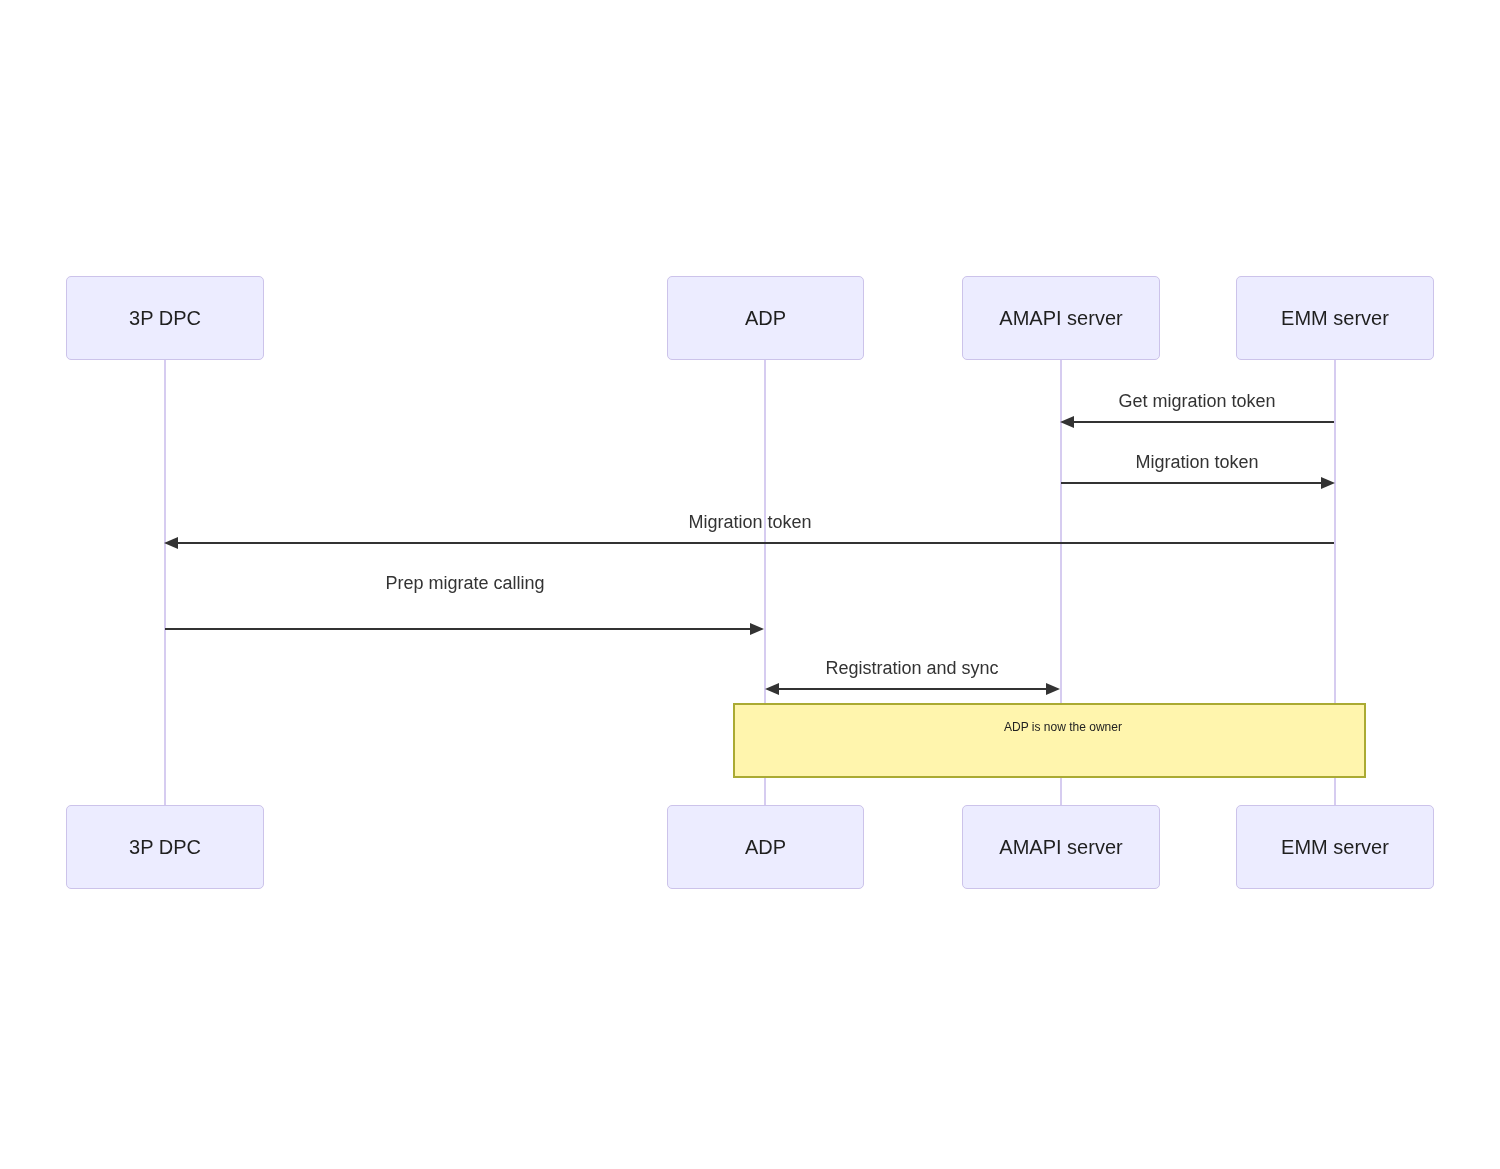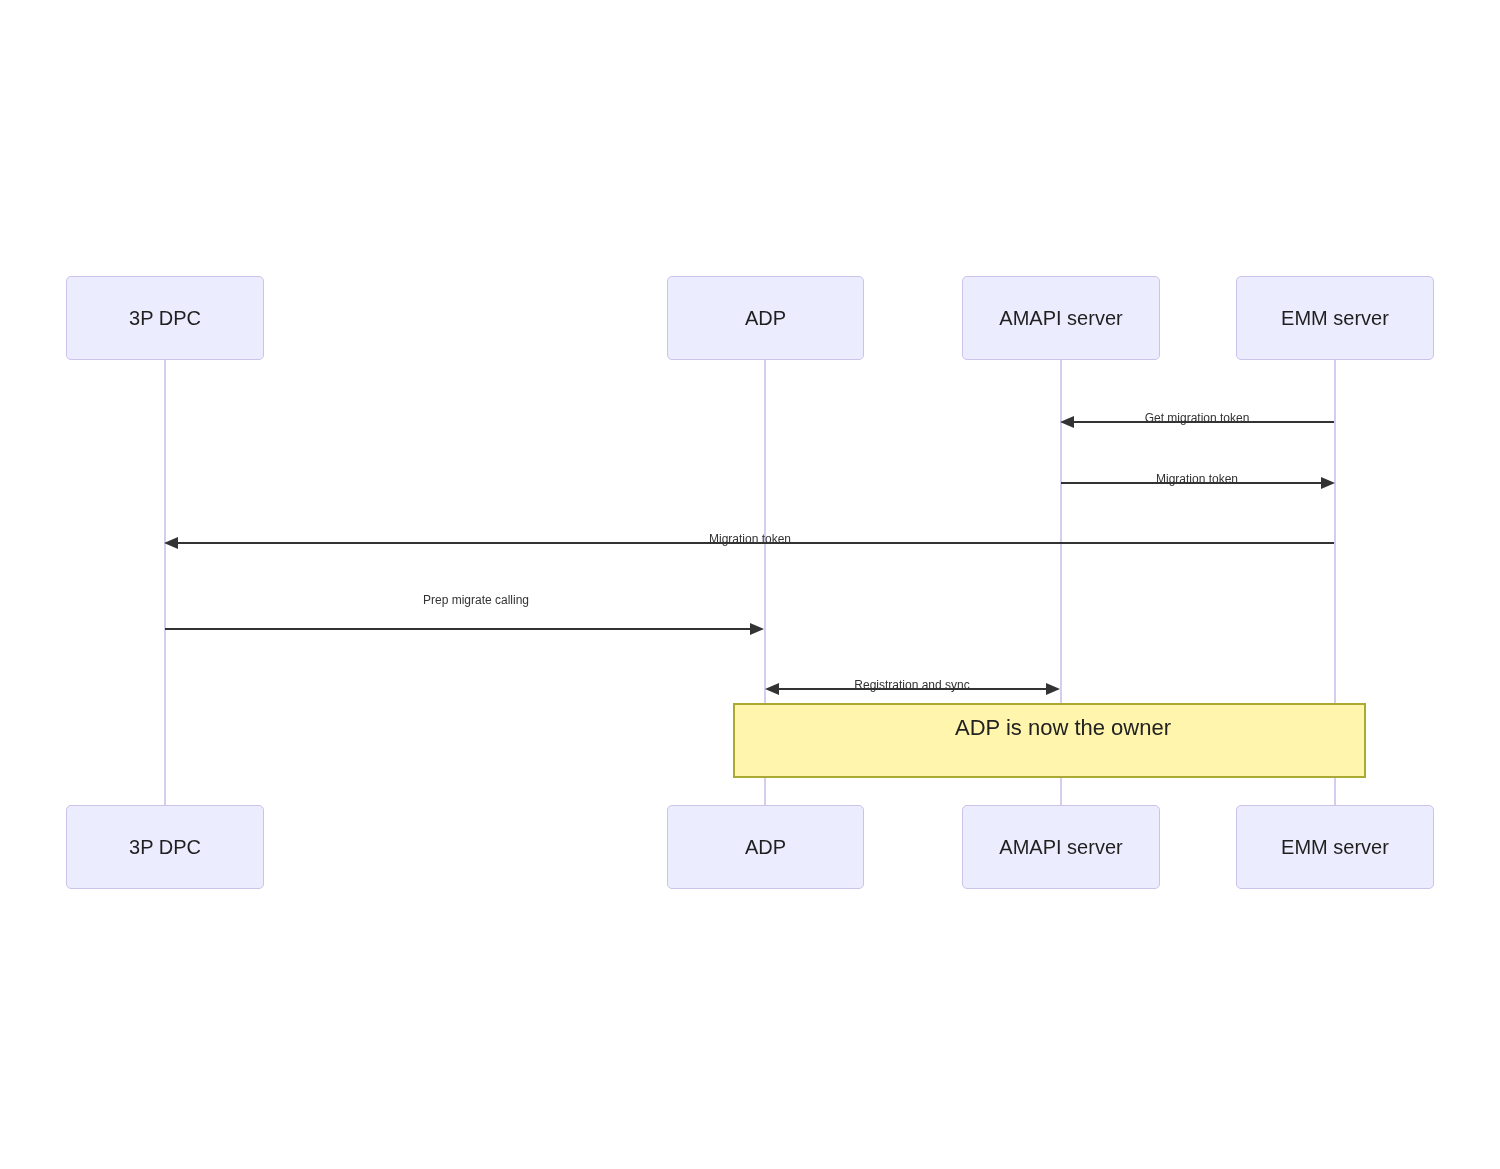--- a/index.html
+++ b/index.html
@@ -35,26 +35,25 @@
     text-align: center;
   }
   .actor span {
     font-size: 20px;
     color: #1f1f1f;
     white-space: nowrap;
   }
   .msg-label {
     position: absolute;
     transform: translateX(-50%);
-    font-size: 12px;
+    font-size: 18px;
     line-height: 24px;
     color: var(--message-text, #333333);
     white-space: nowrap;
     text-align: center;
-    margin-top: 17px;
   }
   .msg-line {
     position: absolute;
     height: 2px;
     background: var(--arrow, #333333);
   }
   .arrow-left, .arrow-right {
     position: absolute;
     width: 0;
     height: 0;
@@ -71,21 +70,21 @@
   .note {
     position: absolute;
     left: 733px;
     top: 703px;
     width: 633px;
     height: 75px;
     background: var(--note-fill, #FFF5AD);
     border: 2px solid var(--note-border, #AAAA33);
     box-sizing: border-box;
     text-align: center;
-    font-size: 22px;
+    font-size: 12px;
     line-height: 25px;
     color: #222222;
     padding-top: 10px;
     padding-left: 27px;
   }
 </style>
 </head>
 <body>
 
 <div class="canvas">
@@ -113,21 +112,21 @@
   <div class="arrow-left" style="left:1060px;top:416px"></div>
 
   <div class="msg-label" style="left:1197px;top:450px">Migration token</div>
   <div class="msg-line" style="left:1061px;top:482px;width:260px"></div>
   <div class="arrow-right" style="left:1321px;top:477px"></div>
 
   <div class="msg-label" style="left:750px;top:510px">Migration token</div>
   <div class="msg-line" style="left:176px;top:542px;width:1158px"></div>
   <div class="arrow-left" style="left:164px;top:537px"></div>
 
-  <div class="msg-label" style="left:476px;top:571px">Prep migrate calling</div>
+  <div class="msg-label" style="left:465px;top:571px">Prep migrate calling</div>
   <div class="msg-line" style="left:165px;top:628px;width:587px"></div>
   <div class="arrow-right" style="left:750px;top:623px"></div>
 
   <div class="msg-label" style="left:912px;top:656px">Registration and sync</div>
   <div class="msg-line" style="left:779px;top:688px;width:267px"></div>
   <div class="arrow-left" style="left:765px;top:683px"></div>
   <div class="arrow-right" style="left:1046px;top:683px"></div>
 
   <div class="note">
     <div>ADP is now the owner</div>

